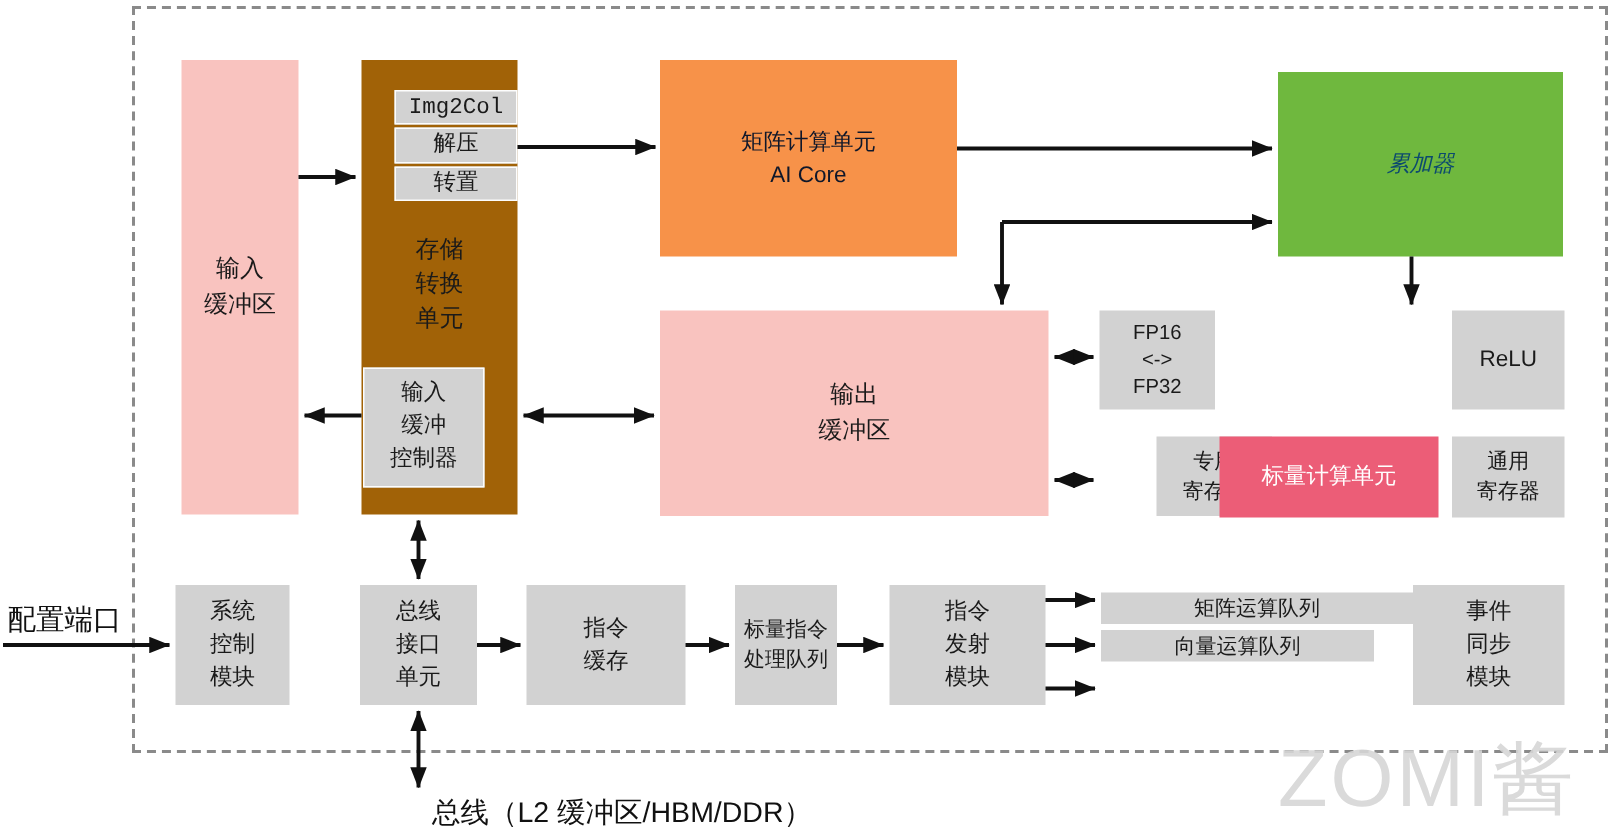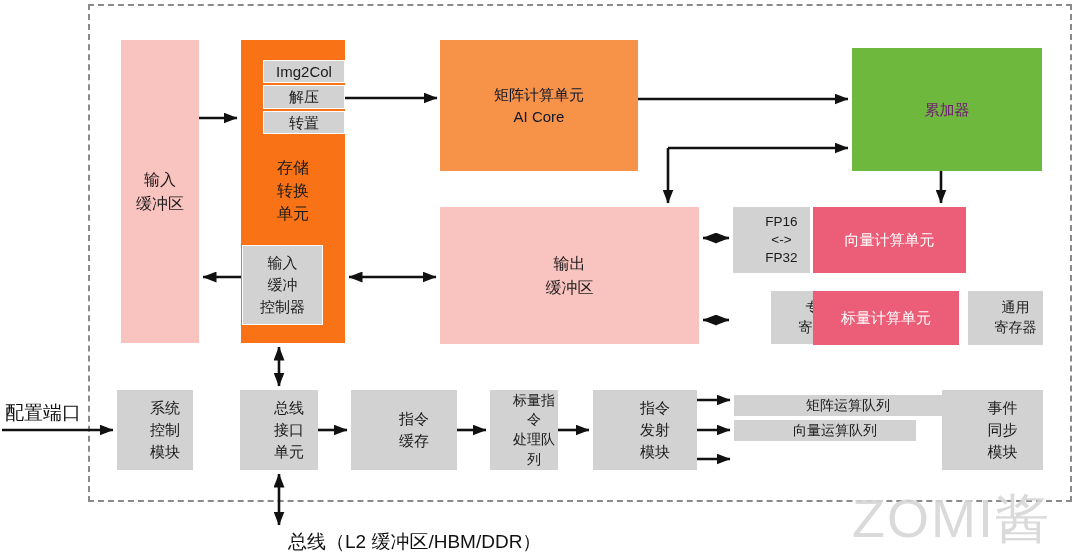--- a/index.html
+++ b/index.html
@@ -22,25 +22,25 @@
   .block {
     position: absolute;
     display: flex;
     align-items: center;
     justify-content: center;
     text-align: center;
     z-index: 2;
   }
   .lbl { white-space: pre-line; display: block; }
   .pink    { background: #f9c3bf; }
-  .magenta { background: #f97316; }
+  .magenta { background: #a16207; font-family: Liberation Mono, monospace; }
   .orange  { background: #f79249; color: #0f172a; }
-  .green   { background: #6fb83e; color: #701a75; }
+  .green   { background: #6fb83e; color: #0c4a6e; font-style: italic; }
   .red     { background: #ec5d77; color: #ffffff; }
-  .gray    { background: #d2d2d2; padding-left: 20px; }
+  .gray    { background: #d2d2d2; }
   .graysub { background: #d2d2d2; border: 1px solid #fdfdfd; }
   .fs16 { font-size: 16px; line-height: 1.45; }
   .fs15 { font-size: 15px; line-height: 1.45; }
   .fs14 { font-size: 14px; line-height: 1.4; }
   .fs13 { font-size: 13.5px; line-height: 1.35; }
   #arrows {
     position: absolute; left: 0; top: 0;
     width: 1080px; height: 553px;
     z-index: 5; pointer-events: none;
   }
@@ -106,22 +106,22 @@
   <div class="block pink fs16" style="left:440px;top:207px;width:259px;height:137px">
     <span class="lbl">输出
 缓冲区</span>
   </div>
 
   <div class="block gray fs13" style="left:733px;top:207px;width:77px;height:66px">
     <span class="lbl">FP16
 &lt;-&gt;
 FP32</span>
   </div>
-  <div class="block red fs15" style="left:813px;top:207px;width:153px;height:66px">
-    <span class="lbl">向量计算单元</span>
+  <div class="block gray fs15" style="left:968px;top:207px;width:75px;height:66px">
+    <span class="lbl">ReLU</span>
   </div>
 
   <div class="block gray fs14" style="left:771px;top:291px;width:77px;height:53px">
     <span class="lbl">专用
 寄存器</span>
   </div>
   <div class="block red fs15" style="left:813px;top:291px;width:146px;height:54px">
     <span class="lbl">标量计算单元</span>
   </div>
   <div class="block gray fs14" style="left:968px;top:291px;width:75px;height:54px">

